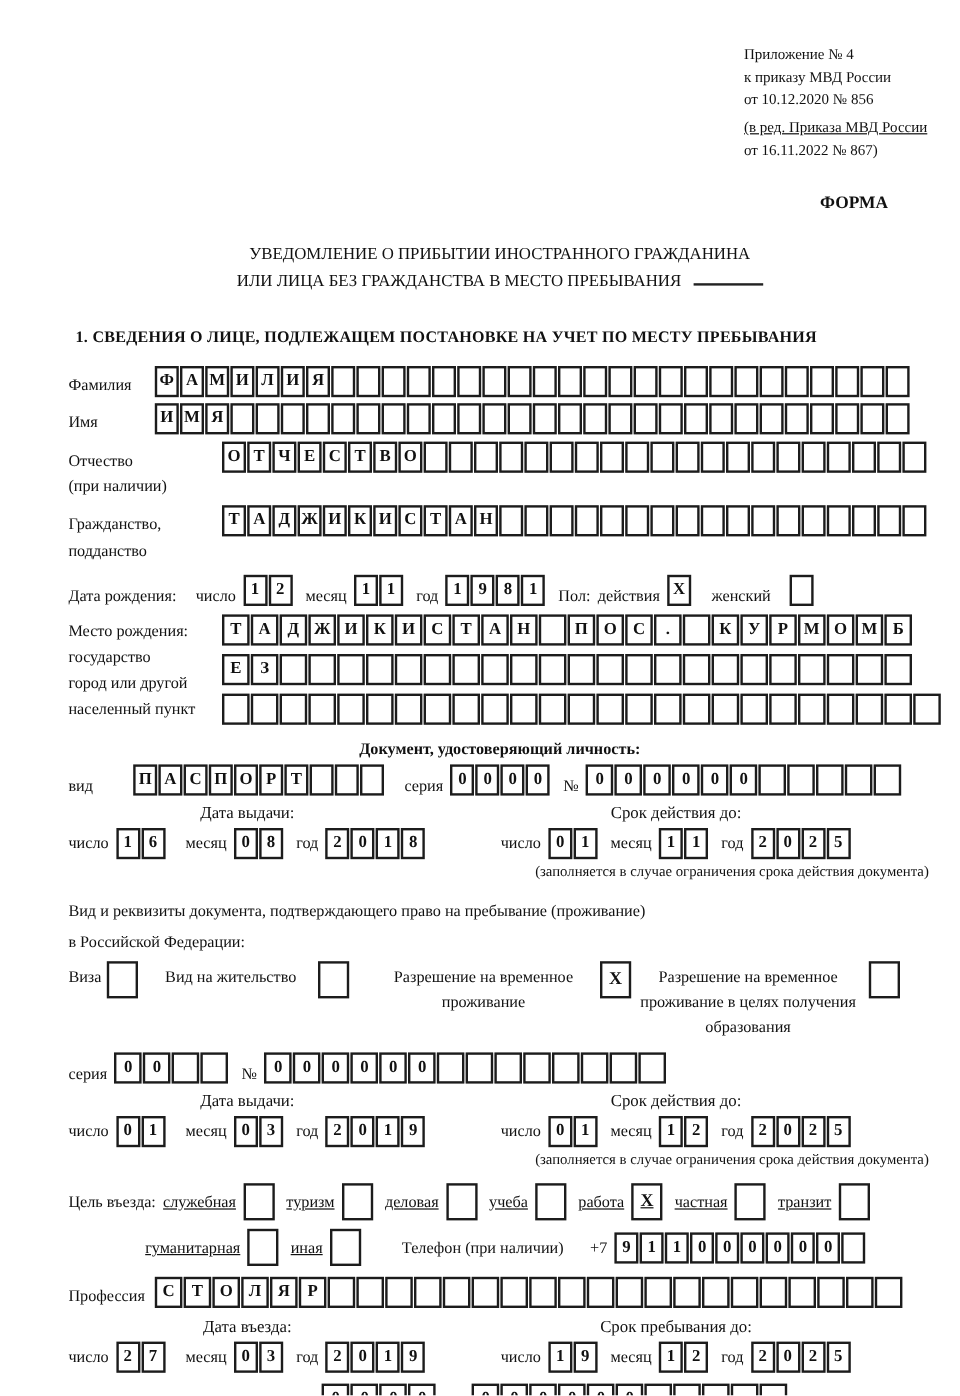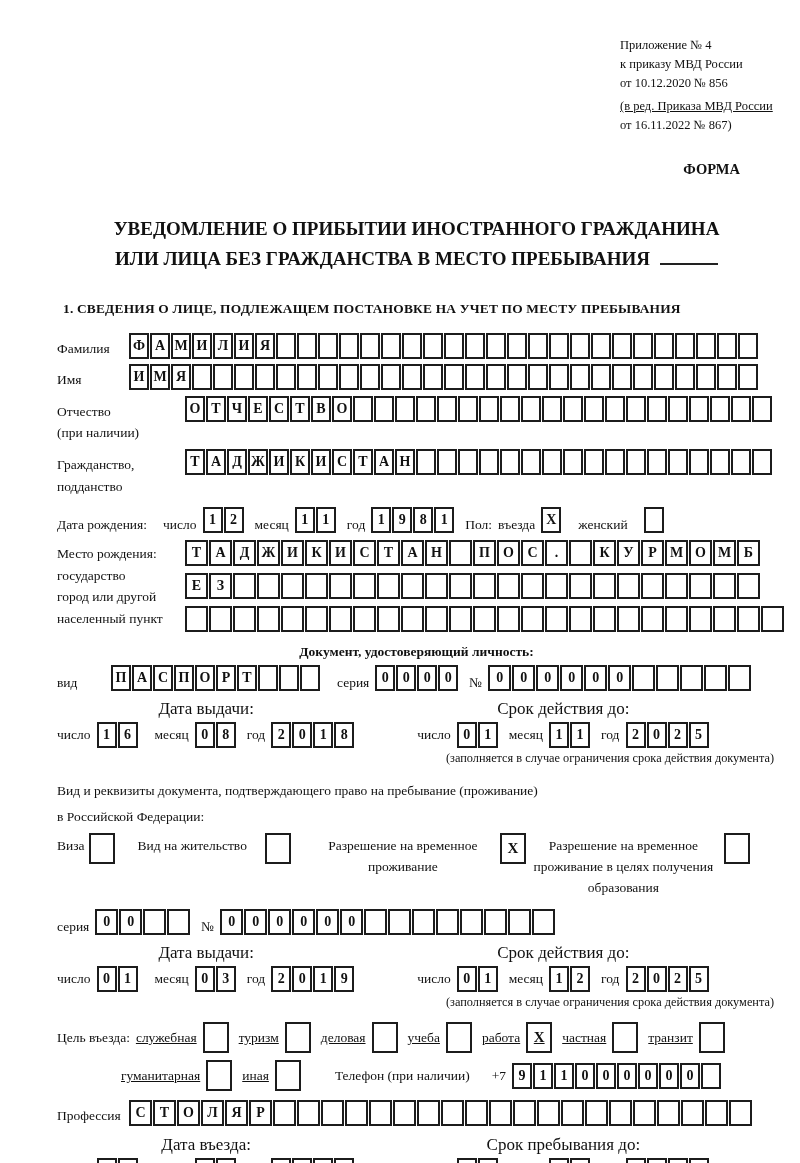--- a/index.html
+++ b/index.html
@@ -6,21 +6,21 @@
   html,body { background:#fff; }
   body { font-family:"Liberation Serif","DejaVu Serif",serif; color:#111; }
   .page { width:800px; height:1163px; background:#fff; padding:36px 24px 24px 57px; overflow:hidden; position:relative; }
 
   
   .ref-block { margin-left:563px; font-size:12.5px; line-height:1.5; }
   .ref-gap { margin-top:5px;text-decoration:underline; }
   .forma { text-align:right; padding-right:36px; font-weight:bold; font-size:14.5px; margin-top:26px; }
 
   
-  .title { text-align:center; font-weight:bold; font-size:19px; margin-top:36px; line-height:1.6; }
+  .title { text-align:center; font-weight:normal; font-size:14px; margin-top:24px; line-height:1.6; }
   .title-underline { display:inline-block; width:58px; border-bottom:2px solid #222; height:13px; margin-left:10px; }
 
   .sec-heading { font-weight:bold; font-size:13.4px; margin-top:26px; margin-left:6px; letter-spacing:0.2px; }
 
   
   .row { display:flex; align-items:flex-start; margin-top:5px; }
   .label { font-size:13.5px; padding-top:5px; line-height:1.6; }
   .lw72 { width:72px; min-width:72px; }
   .lw128 { width:128px; min-width:128px; }
   .mt16 { margin-top:16px; }
@@ -36,21 +36,21 @@
   
   .inline { display:flex; align-items:flex-end; font-size:13.5px; }
   .ilbl { margin-right:6px; white-space:nowrap; }
   .sp10 { margin-left:10px; } .sp16 { margin-left:16px; } .sp24 { margin-left:24px; }
 
   .doc-heading { text-align:center; font-weight:bold; font-size:13.5px; margin-top:12px; }
 
   
   .dates-row { display:flex; margin-top:8px; align-items:flex-start; }
   .date-group { display:flex; flex-direction:column; }
-  .dg-title { text-align:center; font-size:17px; margin-bottom:3px; }
+  .dg-title { text-align:center; font-size:14px; margin-bottom:3px; }
   .dg-fields { display:flex; align-items:center; font-size:13.5px; }
   .dg-right { margin-left:62px; }
   .note-right { text-align:right; font-size:12.3px; margin-top:3px; padding-right:2px; }
 
   .intro { font-size:13.5px; margin-top:12px; line-height:1.9; }
 
   
   .permit-options { display:flex; align-items:flex-start; margin-top:4px; font-size:13.5px; }
   .popt { display:flex; align-items:flex-start; }
   .popt .ptext { text-align:center; line-height:1.55; padding-top:3px; }
@@ -246,21 +246,21 @@
         <span class="box">1</span>
       </span>
     <span class="ilbl sp10">год</span>
     <span class="boxgrid">
         <span class="box">1</span>
         <span class="box">9</span>
         <span class="box">8</span>
         <span class="box">1</span>
       </span>
     <span class="ilbl sp10">Пол:</span>
-    <span class="ilbl">въезда</span>
+    <span class="ilbl">действия</span>
     <span class="boxgrid">
         <span class="box">X</span>
       </span>
     <span class="ilbl sp16">женский</span>
     <span class="boxgrid sp10">
         <span class="box"></span>
       </span>
   </div>
 
   <div class="row">

